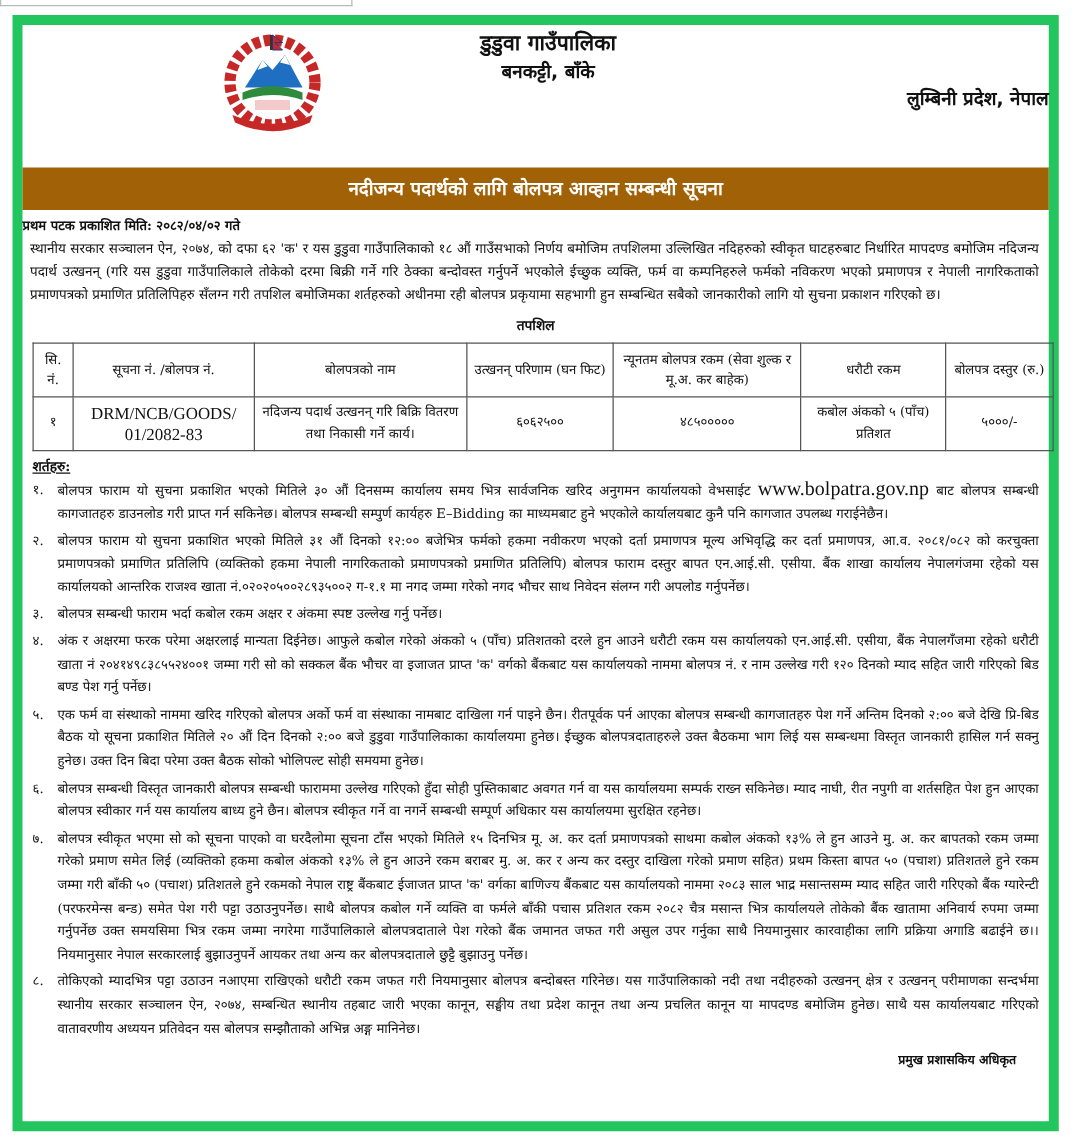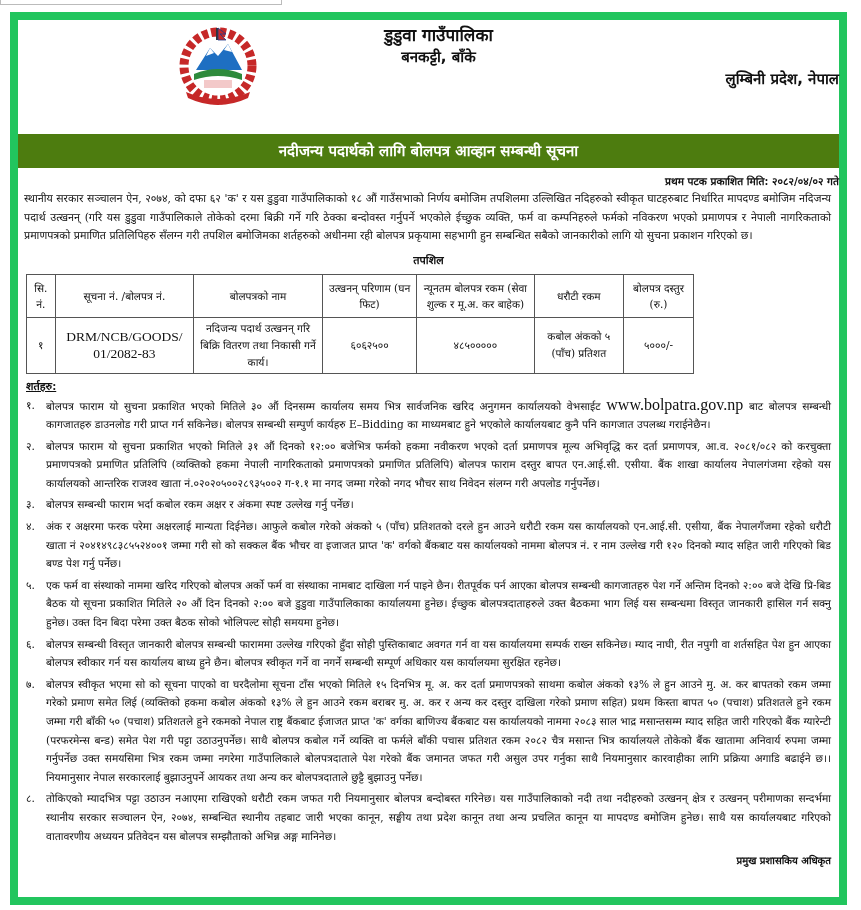--- a/index.html
+++ b/index.html
@@ -14,39 +14,39 @@
     border: 8px solid #22c55e; box-sizing: border-box; background: #fff;
   }
   .header { position: relative; height: 112px; }
   .emblem { position: absolute; left: 158px; top: 6px; width: 84px; height: 84px; }
   .header-text { position: absolute; left: 0; right: 0; top: 4px; text-align: center; font-family: "DejaVu Sans", sans-serif; font-weight: bold; }
   .h-muni { font-size: 17px; line-height: 22px; margin-left: 20px; }
   .h-office { font-size: 26px; line-height: 32px; margin-left: 20px; }
   .h-addr { font-size: 15px; line-height: 22px; margin-left: 20px; }
   .h-province { font-size: 15px; line-height: 22px; margin-left: 20px; text-align: right; }
   .title-bar {
-    background: #4d7c0f; color: #fff; text-align: center; font-family: "DejaVu Sans", sans-serif;
+    background: #a16207; color: #fff; text-align: center; font-family: "DejaVu Sans", sans-serif;
     font-weight: bold; font-size: 15px; height: 34px; line-height: 34px; margin: 2px 0 0 0;
   }
-  .pub-date { text-align: right; font-size: 10.5px; font-weight: bold; margin-top: 6px; line-height: 14px; margin-left: 36px; }
+  .pub-date { text-align: left; font-size: 10.5px; font-weight: bold; margin-top: 6px; line-height: 14px; }
   .para { font-size: 10.8px; line-height: 18.5px; padding: 2px 8px 0 6px; text-align: justify; }
   .tapshil { text-align: center; font-size: 11px; font-weight: bold; margin-top: 8px; line-height: 14px; }
-  table.bids { border-collapse: collapse; margin: 6px 0 0 8px; width: 668px; font-size: 10.5px; }
+  table.bids { border-collapse: collapse; margin: 6px 0 0 8px; width: 817px; font-size: 10.5px; }
   table.bids th, table.bids td { border: 1px solid #555; text-align: center; padding: 2px 4px; }
   table.bids th { font-weight: normal; height: 38px; line-height: 16px; }
   table.bids td { height: 38px; line-height: 17px; }
   td.code { text-align: left; font-family: "Liberation Serif", serif; font-size: 13.5px; }
   td.name { text-align: left; }
   .terms-head { font-size: 11px; font-weight: bold; text-decoration: underline; margin: 6px 12px 0 8px; line-height: 14px; }
   ol.terms { list-style: none; margin: 2px 0 0 0; padding: 0 8px 0 8px; }
   ol.terms li { position: relative; font-size: 10.6px; line-height: 18.6px; padding-left: 20px; text-align: justify; margin-bottom: 3px; }
   ol.terms li .num { position: absolute; left: 0; top: 0; }
   .latin { font-family: "Liberation Serif", serif; font-size: 16px; margin-top: 16px; }
   .note { text-align: center; font-style: italic; font-size: 11px; margin-top: 4px; line-height: 16px; }
-  .sign { text-align: right; font-weight: bold; font-size: 10px; padding-right: 8px; margin-top: 8px; }
+  .sign { text-align: right; font-weight: bold; font-size: 10px; padding-right: 26px; margin-top: 8px; }
 </style>
 </head>
 <body>
 
 <div class="top-strip">
     <div class="box"></div>
   </div>
 
 <div class="frame">
   <div class="header">

